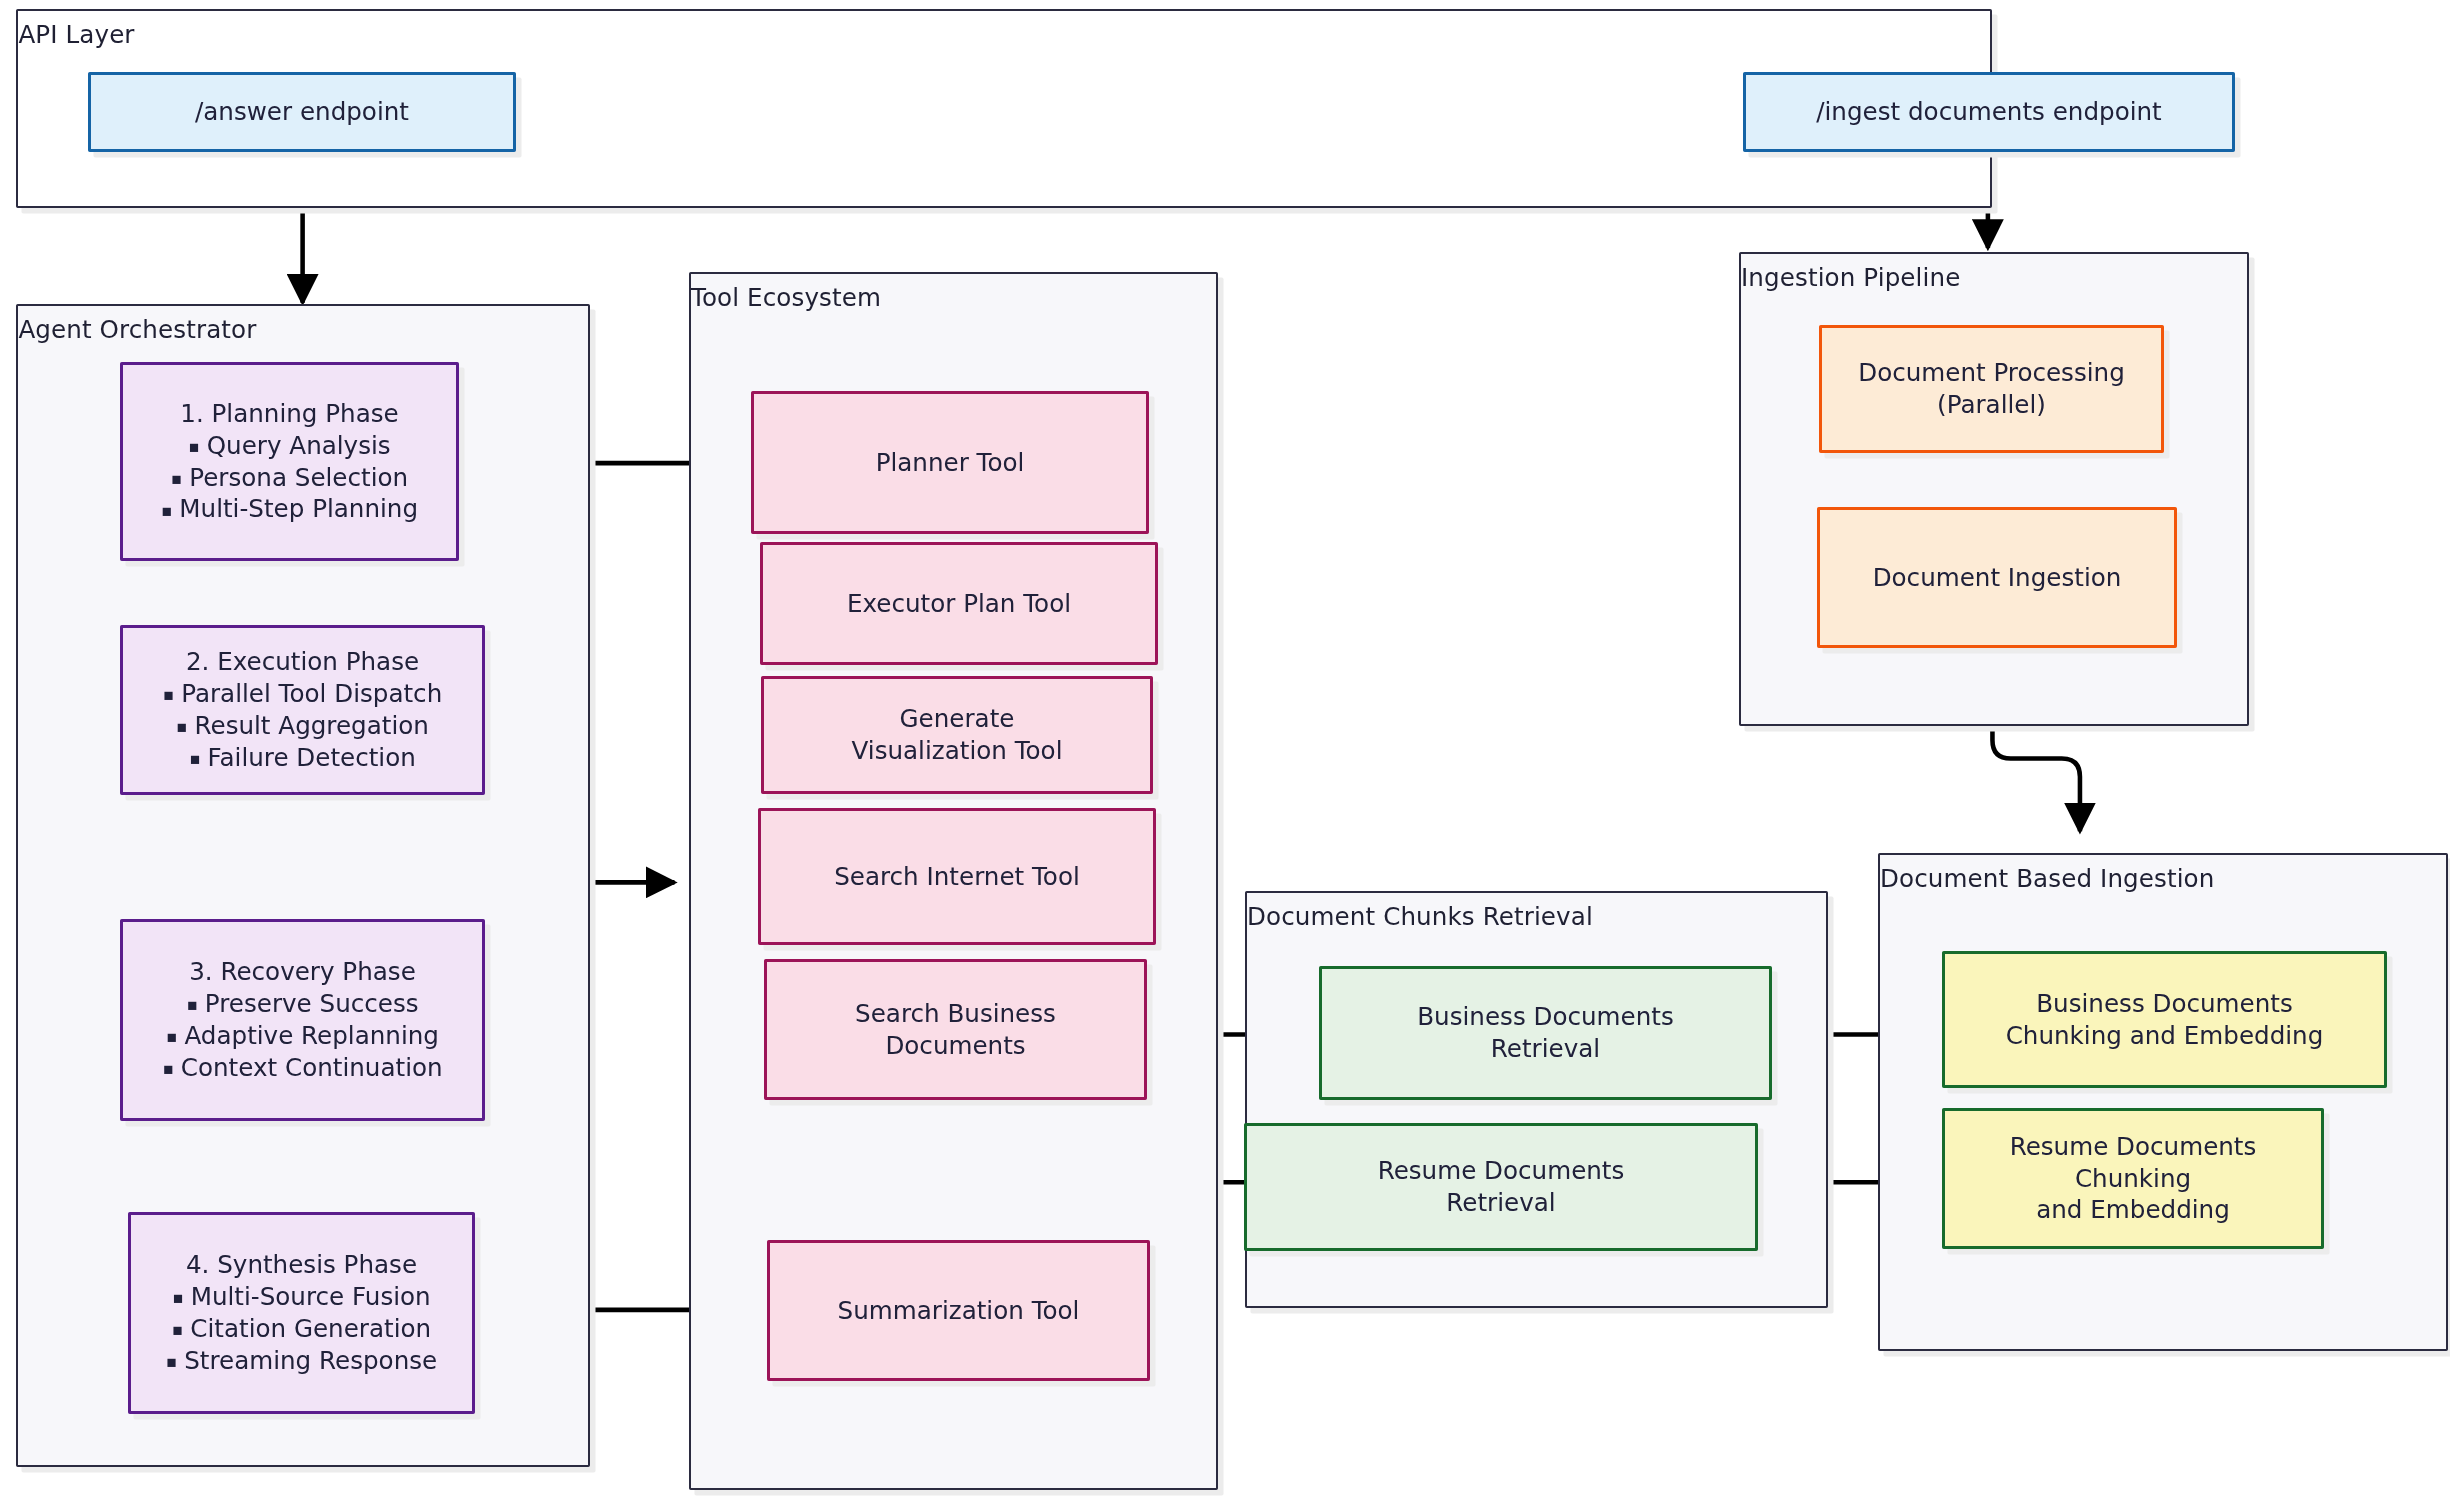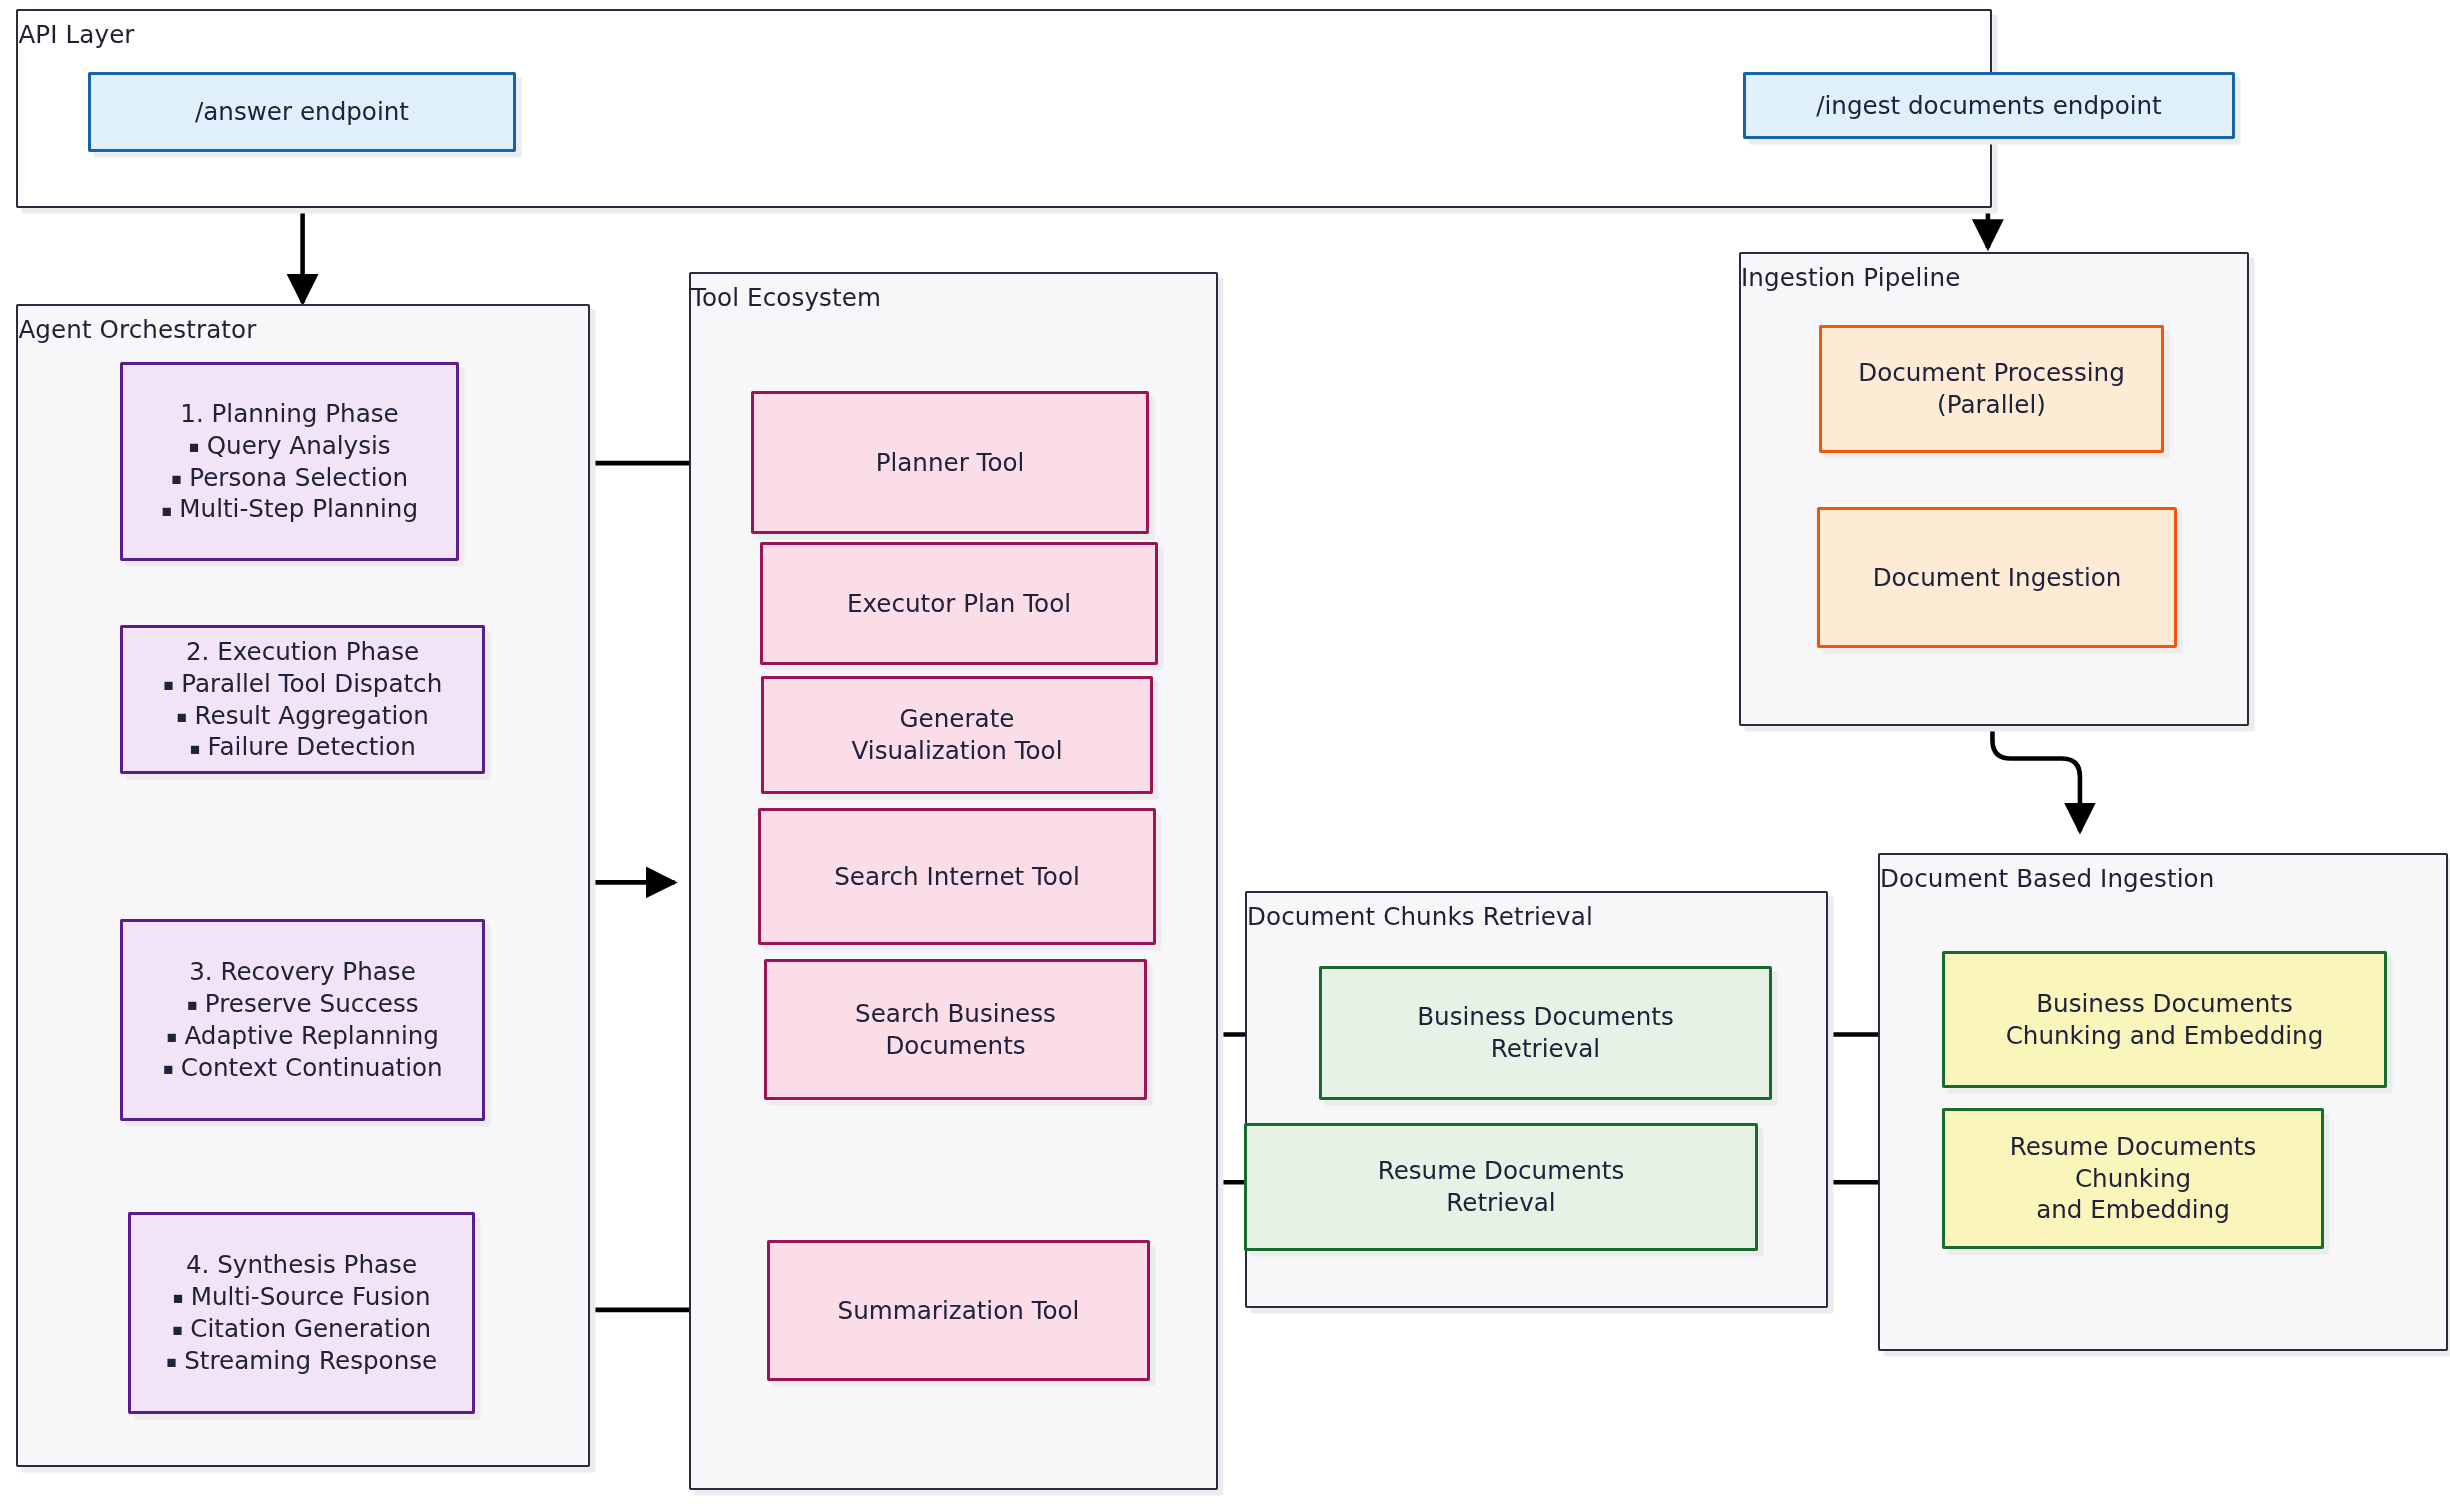--- a/index.html
+++ b/index.html
@@ -125,40 +125,40 @@
   <div class="cluster plain" style="left:16.4px; top:9px; width:1976px; height:199px;">
     <div class="cluster-title">API Layer</div>
   </div>
 
   <div class="node n-api" style="left:88px; top:72px; width:428px; height:80px;">
     <span class="lines">
         <span class="ln">/answer endpoint</span>
       </span>
   </div>
 
-  <div class="node n-api" style="left:1743px; top:72px; width:492px; height:67px;">
+  <div class="node n-api" style="left:1743px; top:72px; width:492px; height:80px;">
     <span class="lines">
         <span class="ln">/ingest documents endpoint</span>
       </span>
   </div>
 
   <div class="cluster" style="left:16.4px; top:304px; width:574px; height:1163px;">
     <div class="cluster-title">Agent Orchestrator</div>
   </div>
 
   <div class="node n-phase" style="left:120px; top:362px; width:339px; height:199px;">
     <span class="lines">
       <span class="ln">1. Planning Phase</span>
       <span class="bullet">Query Analysis</span>
       <span class="bullet">Persona Selection</span>
       <span class="bullet">Multi-Step Planning</span>
     </span>
   </div>
 
-  <div class="node n-phase" style="left:120px; top:625px; width:365px; height:149px;">
+  <div class="node n-phase" style="left:120px; top:625px; width:365px; height:170px;">
     <span class="lines">
       <span class="ln">2. Execution Phase</span>
       <span class="bullet">Parallel Tool Dispatch</span>
       <span class="bullet">Result Aggregation</span>
       <span class="bullet">Failure Detection</span>
     </span>
   </div>
 
   <div class="node n-phase" style="left:120px; top:919px; width:365px; height:202px;">
     <span class="lines">

